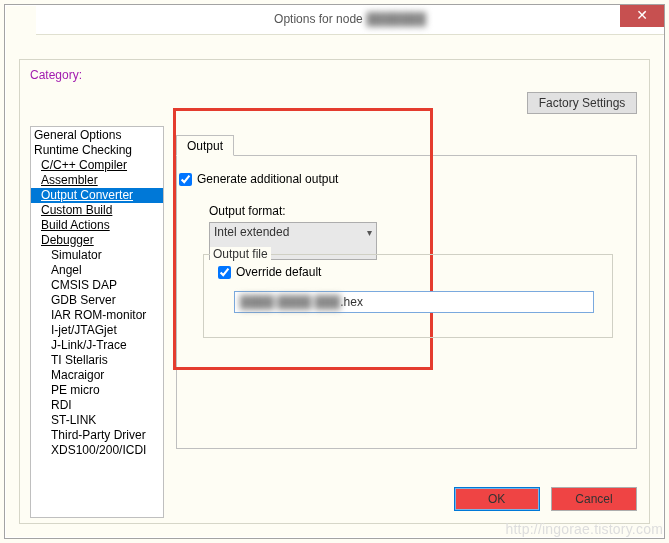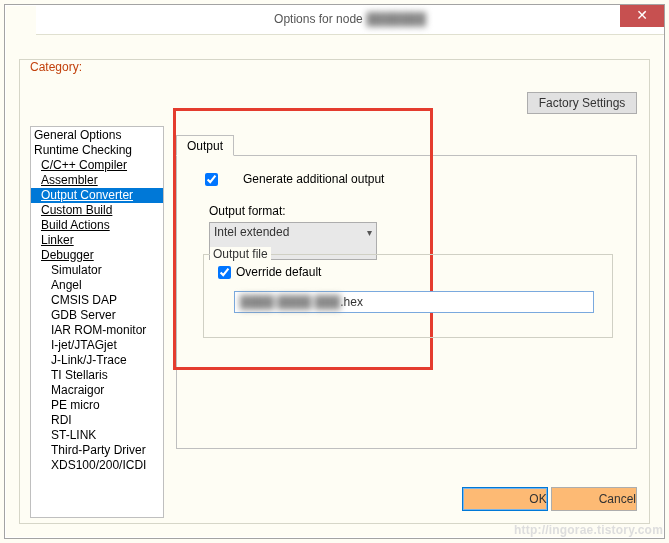--- a/index.html
+++ b/index.html
@@ -7,56 +7,56 @@
 
 .outer-frame { position: absolute; left: 4px; top: 4px; right: 4px; bottom: 4px; border: 1px solid #a3a3a3; background: #fefdf4; box-shadow: inset 0 0 0 1px #fff; padding-left: 31px; }
 
 .titlebar { height: 30px; background: #fff; position: relative; border-bottom: 1px solid #e0e0d0; }
 .titlebar-text { position: absolute; left: 50%; transform: translateX(-50%); top: 6px; color: #555; font-size: 13px; white-space: nowrap; }
 .titlebar-redact { display: inline-block; filter: blur(3px); color: #888; }
 .close-btn { position: absolute; right: 0; top: 0; width: 44px; height: 22px; background: #c75050; color: #fff; text-align: center; line-height: 20px; font-size: 14px; }
 
 .dialog-body { position: absolute; left: 14px; top: 54px; right: 14px; bottom: 14px; border: 1px solid #d6d6c8; background: #fefdf4; }
 
-.category-label { position: absolute; left: 10px; top: 0; color: #c2410c; text-align: right; }
+.category-label { position: absolute; left: 10px; top: 8px; color: #a21caf; text-align: right; }
 .category-list { position: absolute; left: 10px; top: 26px; width: 134px; height: 392px; border: 1px solid #bfbfbf; background: #fff; overflow: hidden; padding: 1px 0; margin-top: 40px; }
 .cat-item { padding: 0 3px; line-height: 15px; color: #000; white-space: nowrap; cursor: default; }
 .cat-item.selected { background: #0078d7; color: #fff; }
 .indent1 { padding-left: 10px; text-decoration: underline; }
 .indent2 { padding-left: 20px; }
 
 .factory-btn { position: absolute; right: 12px; top: 20px; width: 110px; height: 22px; border: 1px solid #adadad; background: #e1e1e1; text-align: center; line-height: 20px; color: #333; margin-top: 12px; }
 
 .tab-area { position: absolute; left: 156px; top: 74px; right: 12px; bottom: 74px; }
 .tab-header { height: 21px; }
 .tab { display: inline-block; padding: 3px 10px 2px; border: 1px solid #bfbfbf; border-bottom: 1px solid #fefdf4; background: #fefdf4; position: relative; top: 1px; z-index: 2; }
 .tab-panel { border: 1px solid #bfbfbf; width: 100%; height: calc(100% - 21px); background: #fefdf4; position: relative; }
 
 .red-box { position: absolute; left: -4px; top: -48px; width: 260px; height: 262px; border: 3px solid #e43c2e; pointer-events: none; }
 
 .check-row { position: absolute; display: flex; align-items: center; }
 .check-row input { margin: 0 5px 0 0; }
 
-.generate-row { left: 28px; top: 16px; gap: 20px; }
+.generate-row { left: 2px; top: 16px; }
 .format-label { position: absolute; left: 32px; top: 48px; }
 .format-select { position: absolute; left: 32px; top: 66px; width: 168px; height: 38px; border: 1px solid #adadad; background: #e8e8e8; padding: 2px 4px; }
 .format-select .val { color: #333; }
 .format-select .chev { position: absolute; right: 4px; top: 4px; font-size: 10px; color: #555; }
 
 .fieldset { position: absolute; left: 26px; top: 98px; width: 410px; height: 84px; border: 1px solid #d0d0c4; }
 .fieldset .legend { position: absolute; left: 6px; top: -8px; background: #fefdf4; padding: 0 3px; color: #333; }
 .override-row { left: 14px; top: 10px; }
 .file-input { position: absolute; left: 30px; top: 36px; width: 360px; height: 22px; border: 1px solid #7aa9de; background: #fff; padding: 3px 5px; color: #333; }
 .file-input .blur { filter: blur(3px); color: #888; }
 
 .btn-row { position: absolute; right: 12px; bottom: 12px; }
-.dlg-btn { display: inline-block; width: 86px; height: 24px; border: 1px solid #adadad; background: #fdba74; text-align: right; line-height: 22px; margin-left: 0; color: #333; }
+.dlg-btn { display: inline-block; width: 86px; height: 24px; border: 1px solid #adadad; background: #ef4444; text-align: center; line-height: 22px; margin-left: 8px; color: #333; }
 .dlg-btn.default { border: 1px solid #0078d7; box-shadow: inset 0 0 0 1px #7ab3e6; }
 
-.watermark { position: absolute; right: 6px; bottom: 6px; color: #ddd; font-size: 12px; letter-spacing: 0.2px; pointer-events: none; font-weight: bold; }
+.watermark { position: absolute; right: 6px; bottom: 6px; color: #ddd; font-size: 14px; letter-spacing: 0.2px; pointer-events: none; }
 </style>
 </head>
 <body>
 
 <div class="outer-frame">
   <div class="titlebar">
     <span class="titlebar-text">
       <span>Options for node</span>
       <span class="titlebar-redact">███████</span>
     </span>
@@ -66,21 +66,20 @@
   <div class="dialog-body">
     <div class="category-label">Category:</div>
     <div class="category-list" id="catlist">
         <div class="cat-item">General Options</div>
         <div class="cat-item">Runtime Checking</div>
         <div class="cat-item indent1">C/C++ Compiler</div>
         <div class="cat-item indent1">Assembler</div>
         <div class="cat-item indent1 selected">Output Converter</div>
         <div class="cat-item indent1">Custom Build</div>
         <div class="cat-item indent1">Build Actions</div>
-        <div class="cat-item indent1">Linker</div>
         <div class="cat-item indent1">Debugger</div>
         <div class="cat-item indent2">Simulator</div>
         <div class="cat-item indent2">Angel</div>
         <div class="cat-item indent2">CMSIS DAP</div>
         <div class="cat-item indent2">GDB Server</div>
         <div class="cat-item indent2">IAR ROM-monitor</div>
         <div class="cat-item indent2">I-jet/JTAGjet</div>
         <div class="cat-item indent2">J-Link/J-Trace</div>
         <div class="cat-item indent2">TI Stellaris</div>
         <div class="cat-item indent2">Macraigor</div>

